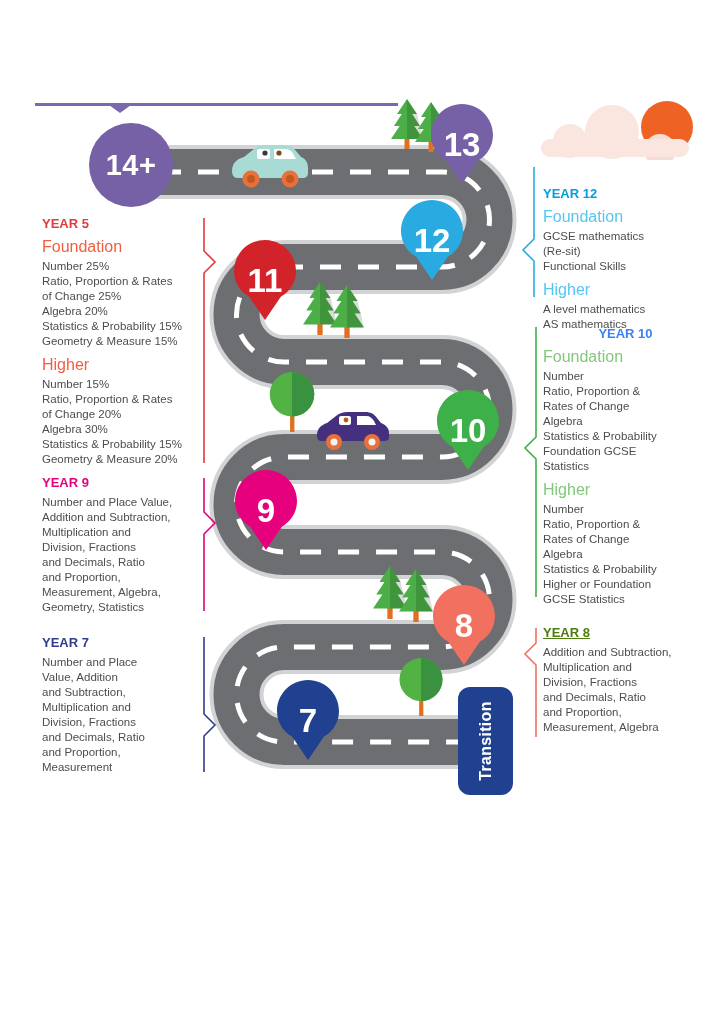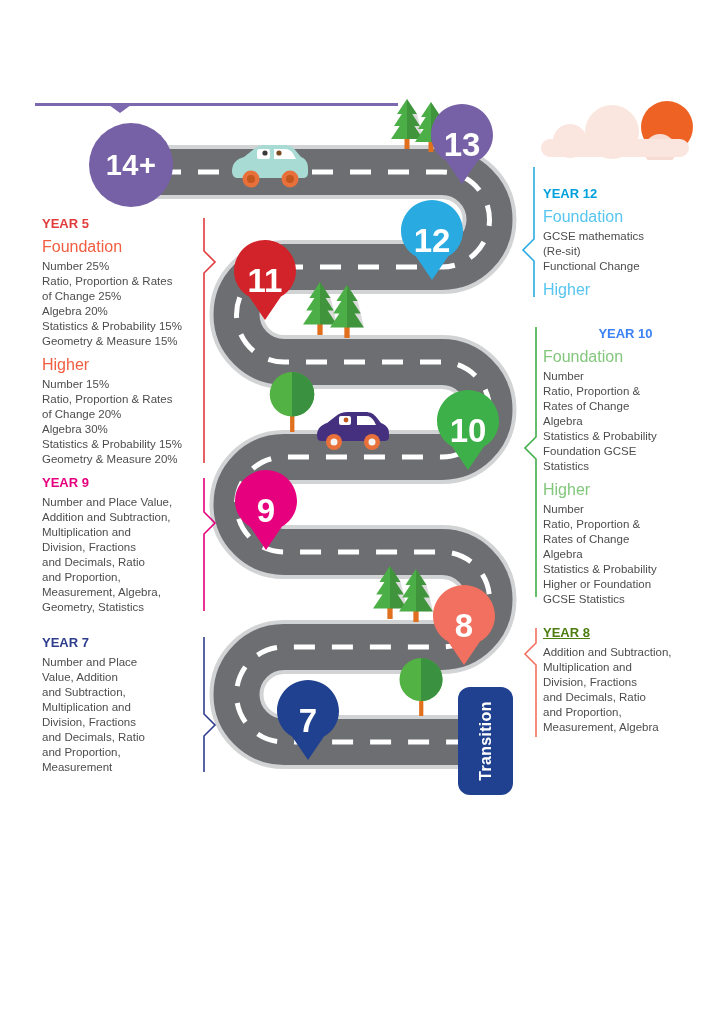--- a/index.html
+++ b/index.html
@@ -256,22 +256,24 @@
 and Decimals, Ratio
 and Proportion,
 Measurement</p>
   </section>
 
   <section class="abs year-block" style="left:543px;top:162px;width:165px;margin-top:24px;">
     <h2 class="block-title" style="color: rgb(0, 160, 220);">YEAR 12</h2>
     <div class="sub-label" style="color: rgb(86, 197, 240);">Foundation</div>
     <p class="block-body">GCSE mathematics
 (Re-sit)
-Functional Change</p>
+Functional Skills</p>
     <div class="sub-label" style="color: rgb(86, 197, 240);">Higher</div>
+    <p class="block-body">A level mathematics
+AS mathematics</p>
   </section>
 
   <section class="abs year-block" style="left:543px;top:326px;width:165px;">
     <h2 class="block-title" style="color: #3b82f6; text-align: center;">YEAR 10</h2>
     <div class="sub-label" style="color: rgb(130, 199, 123);">Foundation</div>
     <p class="block-body">Number
 Ratio, Proportion &amp;
 Rates of Change
 Algebra
 Statistics &amp; Probability

